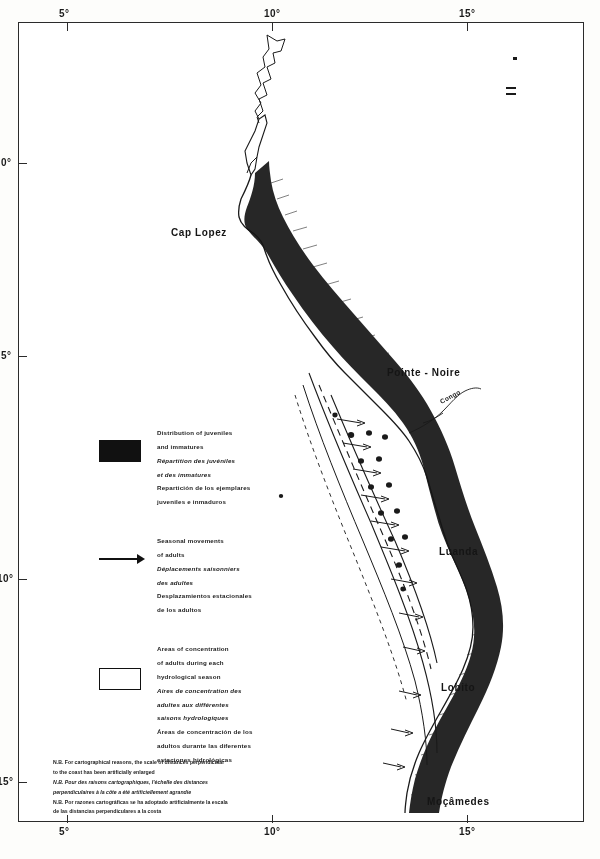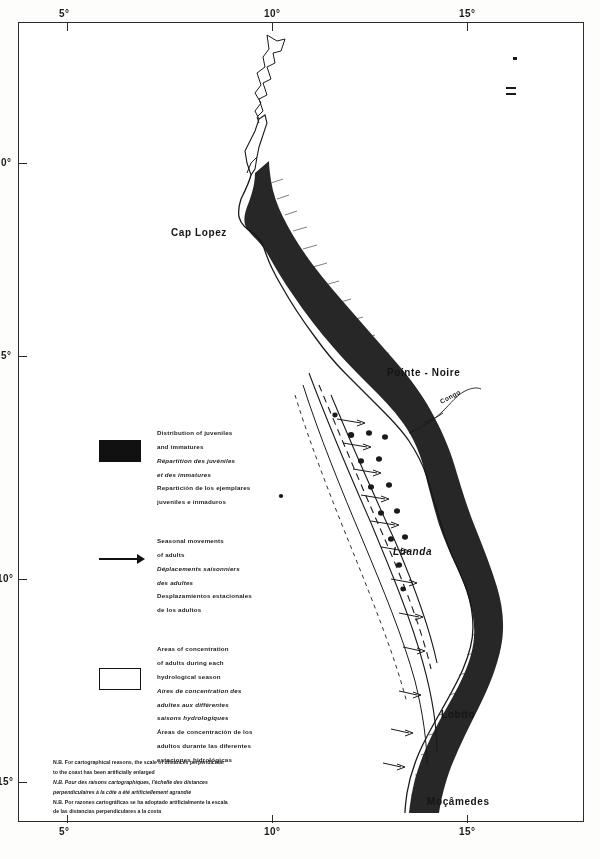--- a/index.html
+++ b/index.html
@@ -320,22 +320,22 @@
       </g>
 
       <g fill="#1a1a1a">
         <ellipse cx="262" cy="473" rx="2.2" ry="2"></ellipse>
       </g>
     </svg>
 
     <div class="place" style="left:152px; top:204px;">Cap Lopez</div>
     <div class="place" style="left:368px; top:331px;margin-top:13px;">Pointe - Noire</div>
     <div class="place small" style="left:420px; top:370px; transform:rotate(-28deg);">Congo</div>
-    <div class="place" style="left:374px; top:523px;font-style:italic;">Luanda</div>
-    <div class="place" style="left:422px; top:686px;text-align:center;">Lobito</div>
+    <div class="place" style="left:420px; top:523px;">Luanda</div>
+    <div class="place" style="left:422px; top:659px;text-align:center;">Lobito</div>
     <div class="place" style="left:408px; top:773px;">Moçâmedes</div>
 
     <div class="mark" style="left:494px; top:34px; width:4px; height:3px;"></div>
     <div class="mark" style="left:487px; top:64px; width:10px; height:2px;"></div>
     <div class="mark" style="left:487px; top:70px; width:10px; height:2px;"></div>
 
     <div class="legend" style="left:80px; top:405px;">
 
       <div class="legend-block">
         <div class="legend-symbol">

